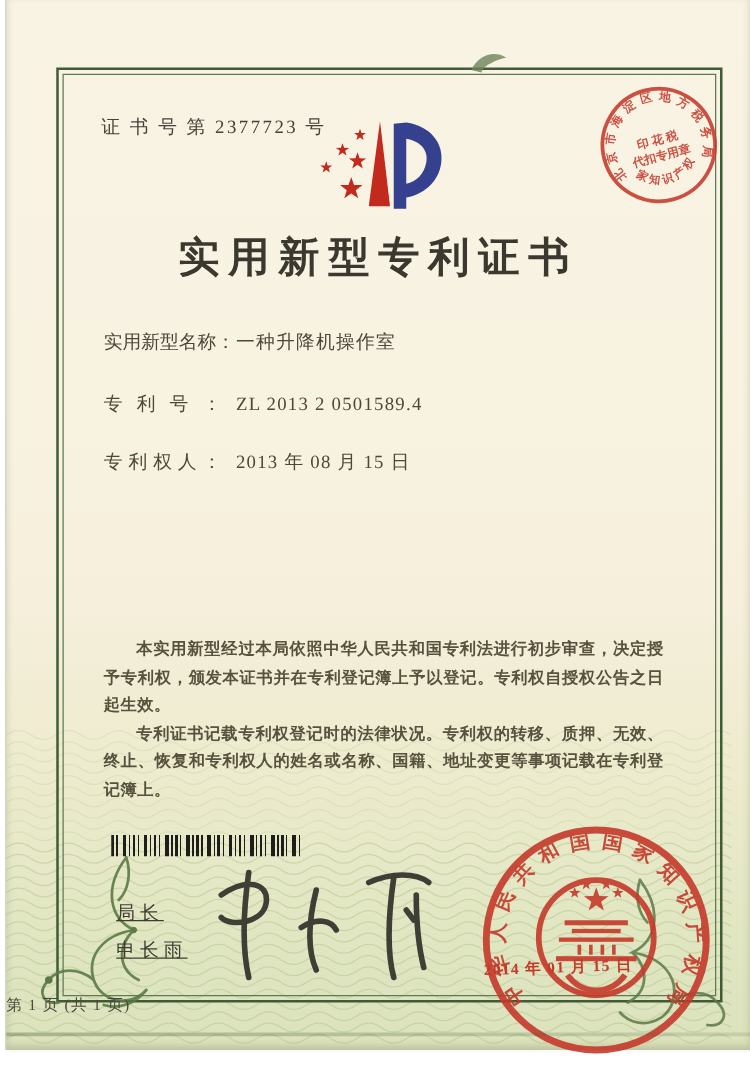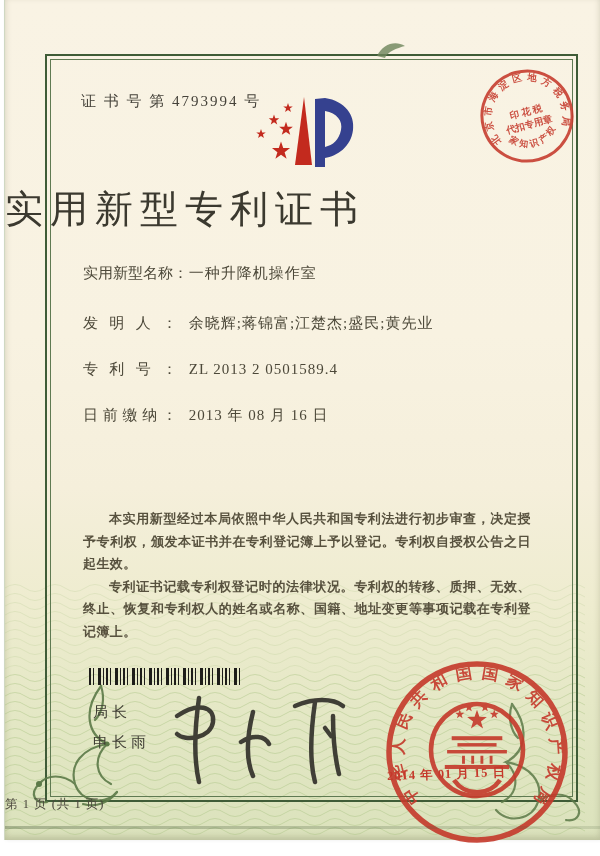--- a/index.html
+++ b/index.html
@@ -9,39 +9,39 @@
     background:linear-gradient(180deg,#f9f3e4 0%,#f8f2e1 40%,#f5efdb 58%,#eeeccf 72%,#e3e7c4 86%,#dbe2bc 100%);
     box-shadow:inset 0 -3px 6px rgba(90,90,60,.25), 2px 0 4px rgba(0,0,0,.08);
     border-left:1px solid #cfd8c2; }
   .edge-shadow { position:absolute; left:0; right:0; top:826px; height:3px;
     background:linear-gradient(90deg,rgba(70,90,55,.35),rgba(70,90,55,.15)); }
   .frame { position:absolute; left:40px; top:54px; right:22px; bottom:38px;
     border:2.5px solid #3f5c37; }
   .frame-inner { position:absolute; inset:3px; border:1px solid #5f7a52; }
   .certno { position:absolute; left:76px; top:92px; font-size:15px;
     letter-spacing:2px; color:#45423a; }
-  .title { position:absolute; left:0; top:184px; width:100%; 
-    font-size:38px; font-weight:400; letter-spacing:7px; color:#3b392f; }
+  .title { position:absolute; left:0; top:184px; width:100%; text-align:center;
+    font-size:33px; font-weight:700; letter-spacing:7px; color:#3b392f; }
   .fields { position:absolute; left:78px; top:264px; width:470px; font-size:15px; color:#4c4839; }
   .frow { margin-bottom:27px; white-space:nowrap; }
   .frow.first { margin-bottom:31px; }
   .flabel { display:inline-block; width:94px; text-align:justify;
     text-align-last:justify; letter-spacing:0; }
   .fvalue { margin-left:8px; letter-spacing:1px; }
   .paras { position:absolute; left:78px; top:508px; width:448px; font-size:13px;
     line-height:22.5px; color:#57513e; text-align:justify; letter-spacing:.4px;font-weight:bold; }
   .paras p { text-indent:2em; }
   .barcode { position:absolute; left:84px; top:668px; width:152px; height:17px;
     background:repeating-linear-gradient(90deg,
       #1e1d1a 0 2px, transparent 2px 4px,
       #1e1d1a 4px 5px, transparent 5px 9px,
       #1e1d1a 9px 12px, transparent 12px 14px,
       #1e1d1a 14px 15px, transparent 15px 17px); }
-  .sigblock { position:absolute; left:88px; top:697px; font-size:15px;
-    letter-spacing:4px; color:#3e3c33; line-height:30px; }
+  .sigblock { position:absolute; left:88px; top:716px; font-size:15px;
+    letter-spacing:4px; color:#3e3c33; line-height:30px;text-decoration:underline; }
   .sig-svg { position:absolute; left:152px; top:686px; }
   .waves { position:absolute; left:0; width:600px; pointer-events:none; }
   .footer { position:absolute; left:0; top:796px; width:100%; text-align:left;
     font-size:12.5px; color:#4a473c; letter-spacing:1px; }
   .seal-top { position:absolute; left:470px; top:64px; }
   .seal-bottom { position:absolute; left:376px; top:658px; }
   .seal-date { position:absolute; left:382px; top:766px; font-size:12.5px;
     font-weight:700; color:#c5392b; letter-spacing:1px; transform:rotate(-2deg); }
   .ornament { position:absolute; }
   svg text { font-family:"Liberation Serif","DejaVu Serif",serif; }
@@ -111,21 +111,21 @@
   </svg>
   <svg class="ornament" style="left:480px; top:700px" width="115" height="130">
     <g transform="translate(115,0) scale(-1,1)" fill="none" stroke="#5c7a48" stroke-width="2.2" stroke-linecap="round" opacity=".85">
       <path d="M88,4 C70,28 74,52 94,62 C70,66 56,82 62,102 C68,120 92,124 104,110"></path>
       <path d="M94,62 C80,76 82,94 98,102"></path>
       <path d="M62,102 C50,92 34,92 26,102 C16,112 22,122 34,120"></path>
       <path d="M88,4 C92,16 90,30 82,38"></path>
     </g>
   </svg>
 
-  <div class="certno">证 书 号 第 4793994 号</div>
+  <div class="certno">证 书 号 第 2377723 号</div>
 
   <svg class="ornament" style="left:248px; top:93px" width="104" height="84" viewBox="0 0 104 84">
     <g fill="#c32a1e">
       <use href="#star" transform="translate(35,15) scale(0.5)"></use>
       <use href="#star" transform="translate(21,27) scale(0.55)"></use>
       <use href="#star" transform="translate(8,41) scale(0.5)"></use>
       <use href="#star" transform="translate(33,36) scale(0.72)"></use>
       <use href="#star" transform="translate(28,58) scale(0.95)"></use>
       <polygon points="51,4 59,72 42,72"></polygon>
     </g>
@@ -133,30 +133,26 @@
   </svg>
 
   <div class="title">实用新型专利证书</div>
 
   <div class="fields">
     <div class="frow first">
       <span class="flabel">实用新型名称：</span>
       <span class="fvalue">一种升降机操作室</span>
     </div>
     <div class="frow">
-      <span class="flabel">发明人：</span>
-      <span class="fvalue">余晓辉;蒋锦富;江楚杰;盛民;黄先业</span>
-    </div>
-    <div class="frow">
       <span class="flabel">专利号：</span>
       <span class="fvalue">ZL 2013 2 0501589.4</span>
     </div>
     <div class="frow">
-      <span class="flabel">日前缴纳：</span>
-      <span class="fvalue">2013 年 08 月 16 日</span>
+      <span class="flabel">专利权人：</span>
+      <span class="fvalue">2013 年 08 月 15 日</span>
     </div>
   </div>
 
   <div class="paras">
     <p>本实用新型经过本局依照中华人民共和国专利法进行初步审查，决定授予专利权，颁发本证书并在专利登记簿上予以登记。专利权自授权公告之日起生效。</p>
     <p>专利证书记载专利权登记时的法律状况。专利权的转移、质押、无效、终止、恢复和专利权人的姓名或名称、国籍、地址变更等事项记载在专利登记簿上。</p>
   </div>
 
   <div class="barcode"></div>
 

